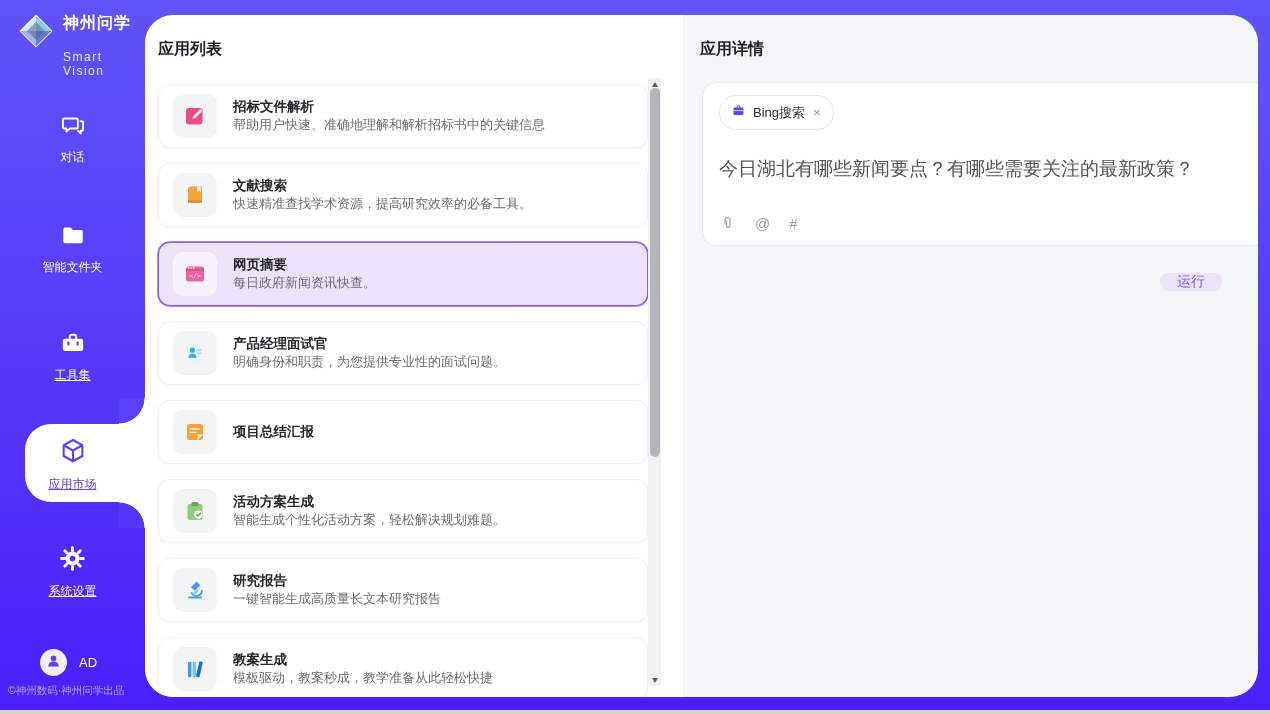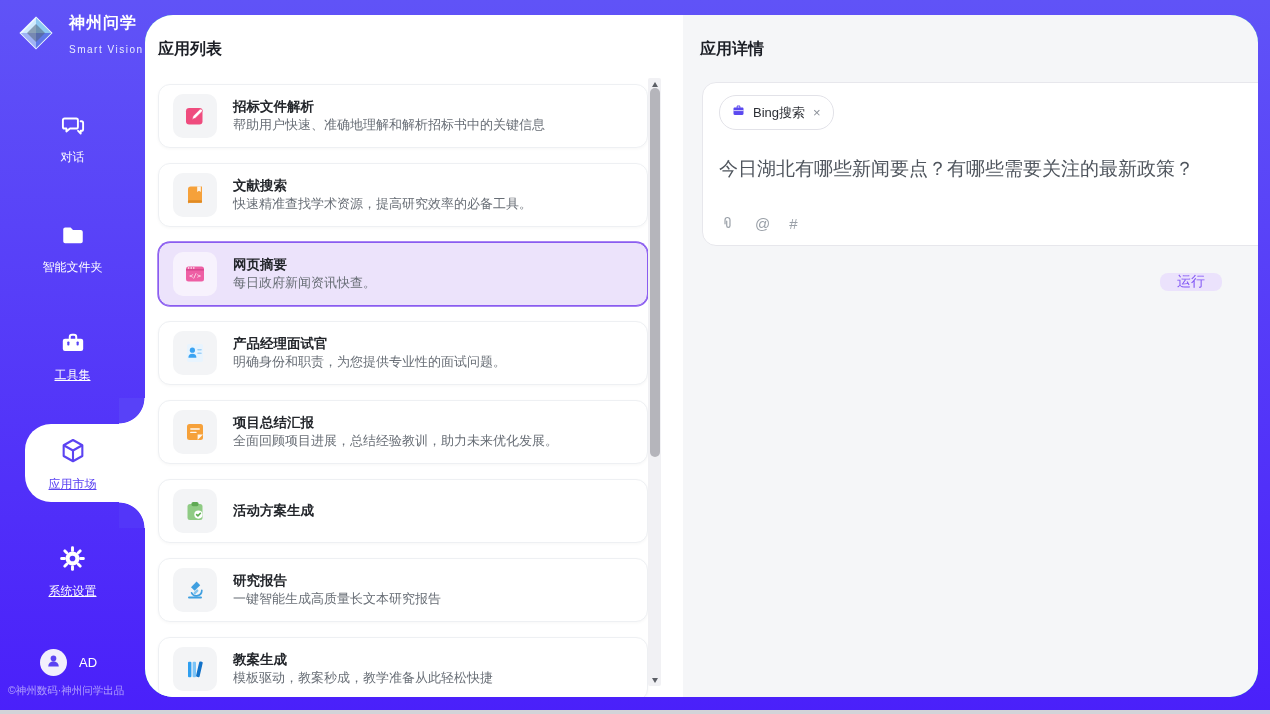--- a/index.html
+++ b/index.html
@@ -10,23 +10,23 @@
     position:relative; color:#22252b;
   }
   
   .bottom-strip { position:absolute; left:0; right:0; bottom:0; height:4px; background:#d3d3d8; }
   .main-panel {
     position:absolute; left:145px; top:15px; width:1113px; height:682px;
     background:#14b8a6; border-radius:28px; overflow:hidden; display:flex;
   }
   
   .sidebar { position:absolute; left:0; top:0; width:145px; height:714px; z-index:3; }
-  .logo { position:absolute; left:18px; top:13px; display:flex; align-items:flex-end; gap:15px; }
+  .logo { position:absolute; left:18px; top:13px; display:flex; align-items:flex-start; gap:9px; }
   .logo-text .t1 { color:#fff; font-size:16px; font-weight:bold; letter-spacing:1px; }
-  .logo-text .t2 { color:#e8ecff; font-size:10px; letter-spacing:1.5px; margin-top:10px; }
+  .logo-text .t2 { color:#e8ecff; font-size:12px; letter-spacing:1.5px; margin-top:16px; }
   .nav-item { position:absolute; left:0; width:145px; text-align:center; cursor:pointer; }
   .nav-item .nav-label { display:block; margin-top:7px; font-size:12px; color:#fff; }
   .nav-item .nav-label.u { text-decoration:underline; }
   .nav-item.active .nav-label { color:#5b43f2; }
   .active-bubble { position:absolute; left:25px; top:424px; width:120px; height:78px;
     background:#fff; border-radius:26px 0 0 26px; z-index:1; }
   .bubble-conn { position:absolute; left:119px; width:26px; height:26px; z-index:1; }
   .bubble-conn.topc { top:398px; background:radial-gradient(circle at 0 0, #5841f8 25px, #ffffff 25.8px); }
   .bubble-conn.botc { top:502px; background:radial-gradient(circle at 0 100%, #5336f9 25px, #ffffff 25.8px); }
   .nav-item, .logo { z-index:4; }
@@ -247,35 +247,35 @@
             <rect x="4" y="4" width="16" height="16" rx="2.5" fill="#f6a13a"></rect>
             <path d="M20 14.6l-5.4 5.4v-5.4z" fill="#fff" opacity=".92"></path>
             <g stroke="#fff" stroke-width="1.4" opacity=".92" stroke-linecap="round">
               <line x1="7.8" y1="9" x2="16.2" y2="9"></line>
                 <line x1="7.8" y1="12.4" x2="13" y2="12.4"></line>
             </g>
           </svg>
         </span>
         <span class="card-text">
           <span class="card-title">项目总结汇报</span>
-          <span class="card-desc">全面回顾项目进展，总结经验教训，助力未来优化发展。</span>
         </span>
       </div>
 
       <div class="app-card">
         <span class="icon-box">
           <svg width="24" height="24" viewBox="0 0 24 24">
             <rect x="4.5" y="5" width="15" height="16" rx="2.5" fill="#8fcb84"></rect>
             <rect x="8.5" y="3" width="7" height="4.2" rx="1.6" fill="#5fa954"></rect>
             <circle cx="15.4" cy="15.6" r="4.1" fill="#fff"></circle>
             <path d="M13.6 15.6l1.3 1.3 2.5-2.6" stroke="#5fae52" stroke-width="1.6" fill="none" stroke-linecap="round" stroke-linejoin="round"></path>
           </svg>
         </span>
         <span class="card-text">
           <span class="card-title">活动方案生成</span>
+          <span class="card-desc">智能生成个性化活动方案，轻松解决规划难题。</span>
         </span>
       </div>
 
       <div class="app-card">
         <span class="icon-box">
           <svg width="24" height="24" viewBox="0 0 24 24">
             <path d="M13.6 3.6l3.6 3.6-5.6 5.6-3.6-3.6z" fill="#3f9fe0"></path>
             <rect x="10.2" y="12.6" width="5.6" height="2.4" rx="1" fill="#86c6ee" transform="rotate(-45 13 13.8)"></rect>
             <path d="M8.6 14.8a5.4 5.4 0 0 0 10.2-2.4" stroke="#3f9fe0" stroke-width="1.7" fill="none" stroke-linecap="round"></path>
             <rect x="5" y="18.4" width="14" height="2.2" rx="1.1" fill="#3f9fe0"></rect>

